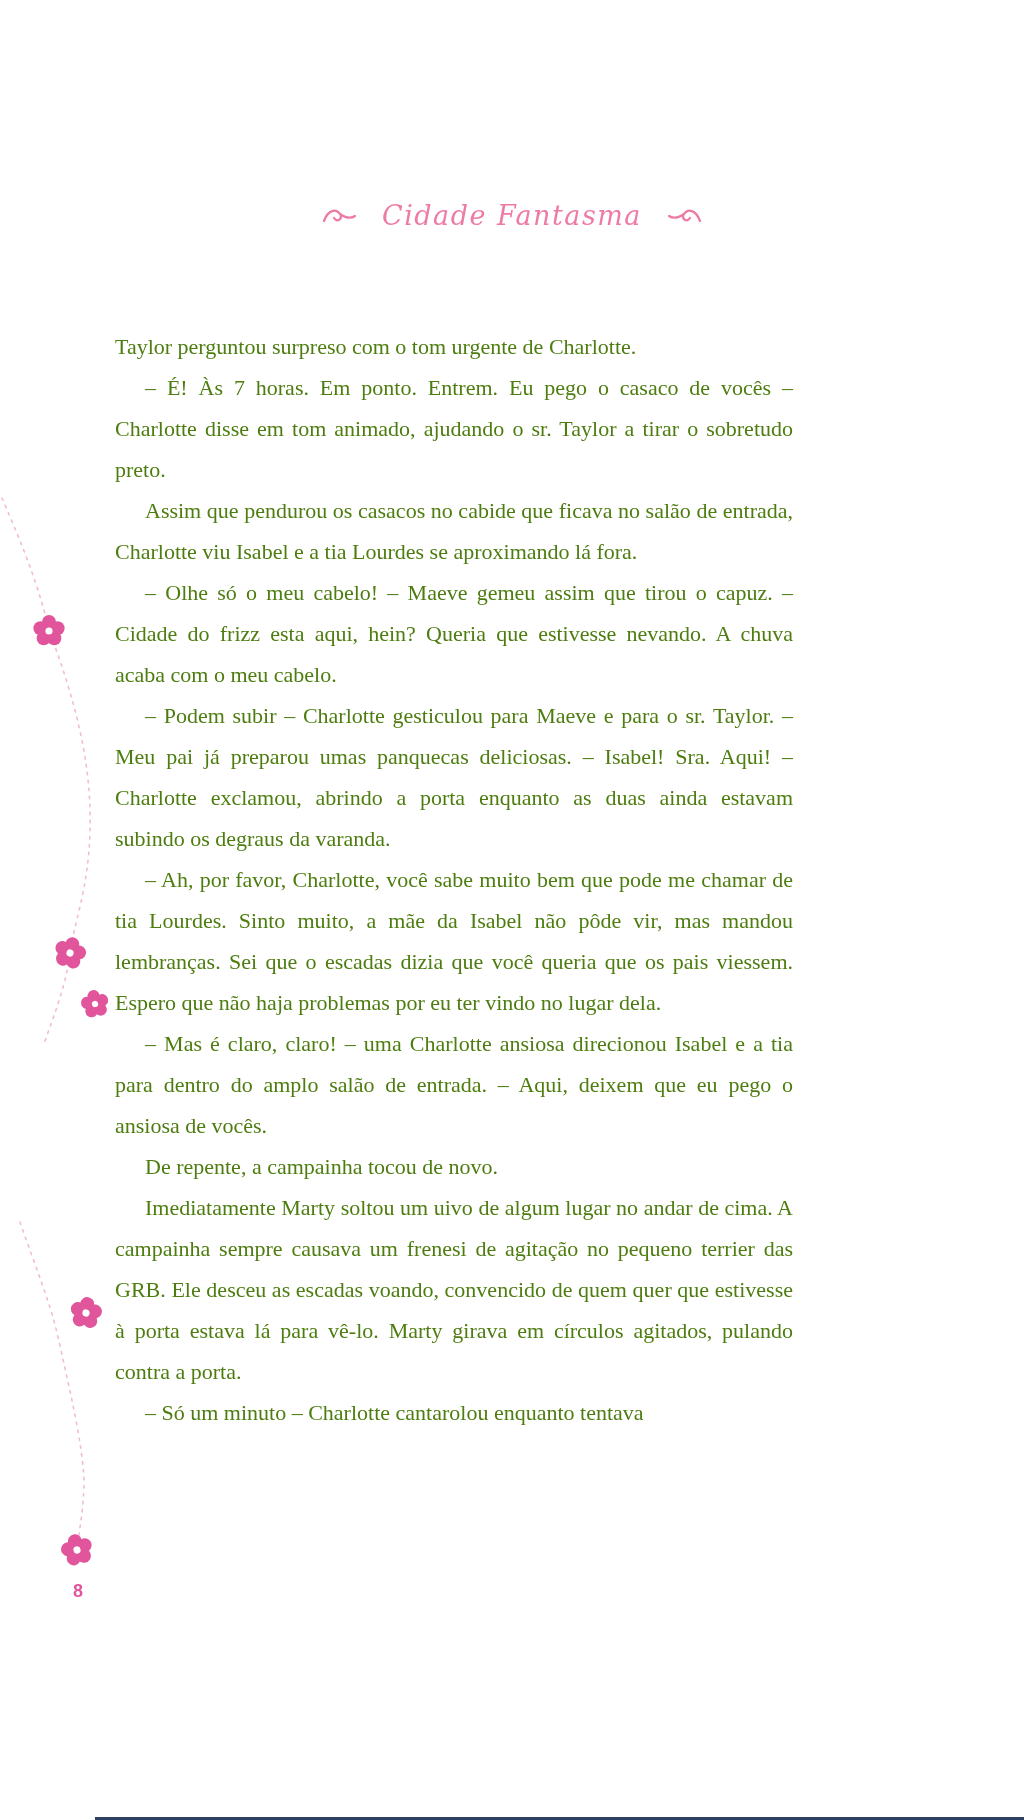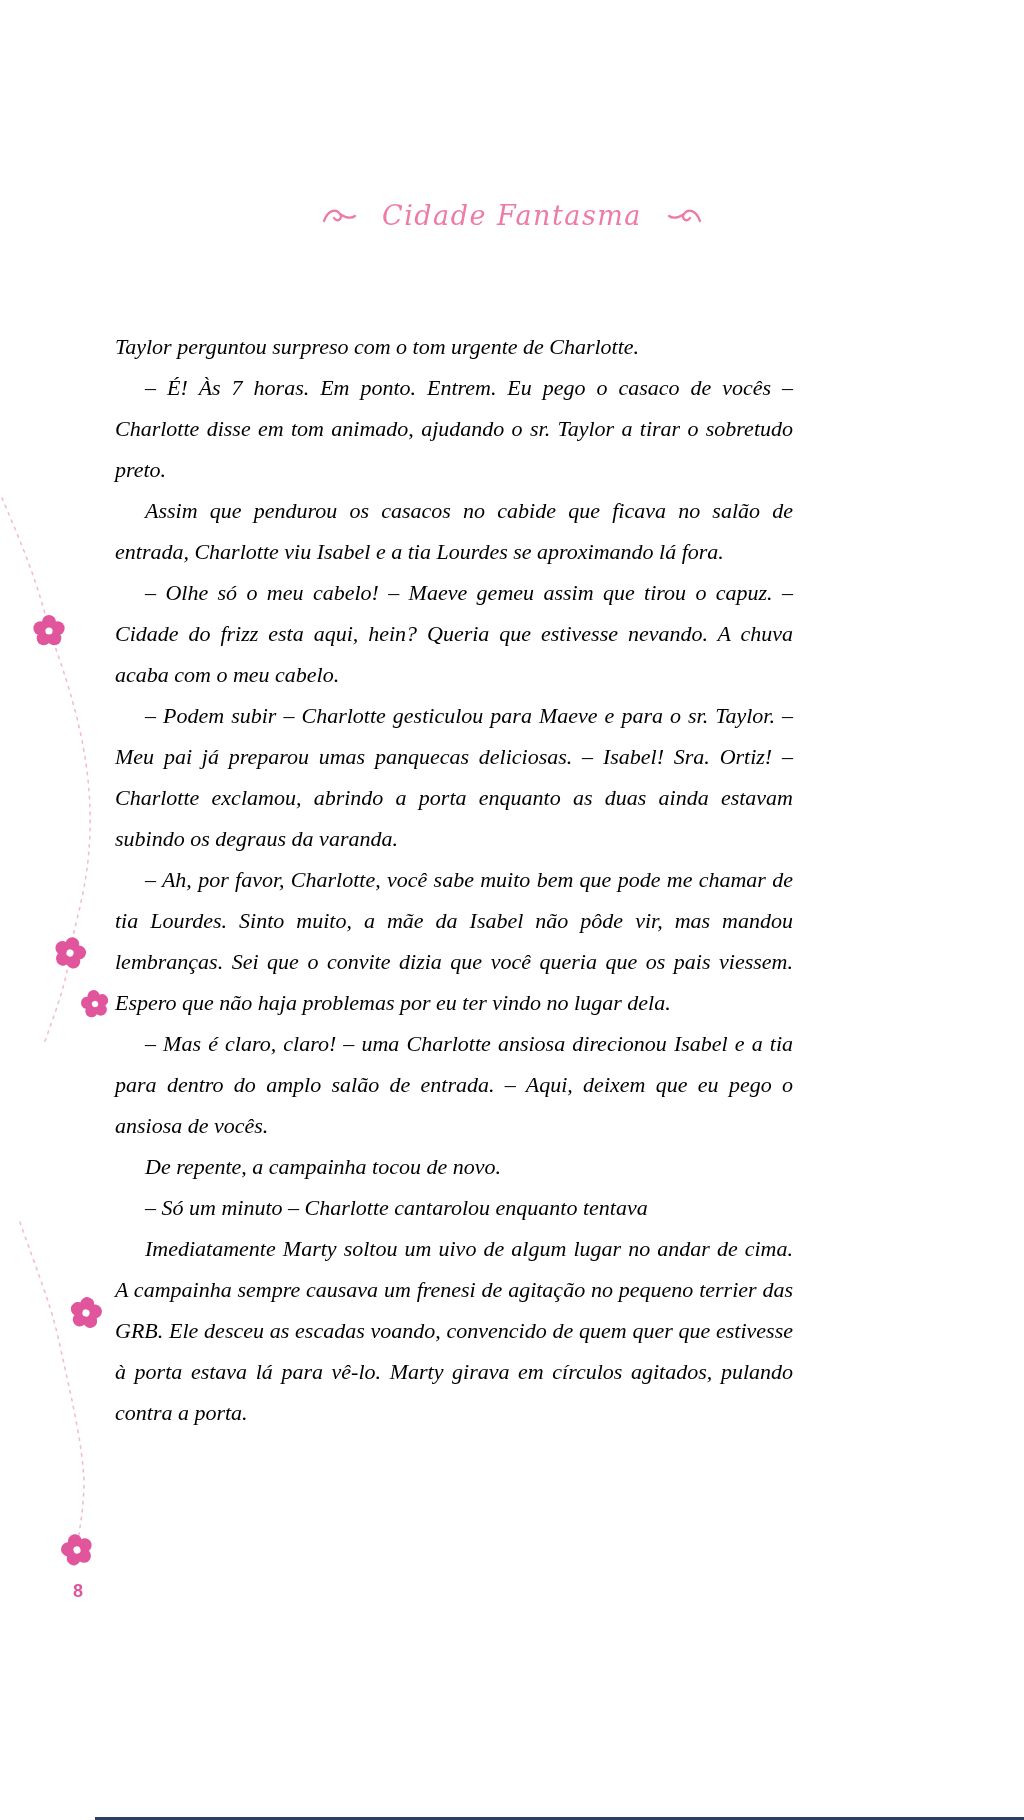--- a/index.html
+++ b/index.html
@@ -24,23 +24,22 @@
     letter-spacing:1.5px;
     white-space:nowrap;
   }
   .ornament svg{display:block;}
   .ornament path{stroke:#ee7aa6;stroke-width:2.2;fill:none;stroke-linecap:round;}
 
   
   .bodytext{
     position:absolute;left:115px;top:326px;width:678px;
     font-size:22px;line-height:41px;
-    color:#000000;
+    color:#4d7c0f;
     text-align:justify;
-    font-style:italic;
   }
   .para{margin:0;}
   .para.indent{text-indent:30px;}
 
   
   .margin-deco{position:absolute;left:0;top:0;width:160px;height:1820px;}
   .dotted-curve{
     stroke:#f2bcd6;stroke-width:1.6;fill:none;
     stroke-dasharray:2.5 5.5;stroke-linecap:round;
   }
@@ -134,25 +133,25 @@
         <path d="M32 15 C28 4, 20 2, 16 8 C13 13, 19 17, 22 12 M16 8 C10 12, 5 13, 1 10"></path>
       </svg>
     </span>
   </div>
 
   <div class="bodytext">
       <p class="para">Taylor perguntou surpreso com o tom urgente de Charlotte.</p>
       <p class="para indent">– É! Às 7 horas. Em ponto. Entrem. Eu pego o casaco de vocês – Charlotte disse em tom animado, ajudando o sr. Taylor a tirar o sobretudo preto.</p>
       <p class="para indent">Assim que pendurou os casacos no cabide que ficava no salão de entrada, Charlotte viu Isabel e a tia Lourdes se aproximando lá fora.</p>
       <p class="para indent">– Olhe só o meu cabelo! – Maeve gemeu assim que tirou o capuz. – Cidade do frizz esta aqui, hein? Queria que estivesse nevando. A chuva acaba com o meu cabelo.</p>
-      <p class="para indent">– Podem subir – Charlotte gesticulou para Maeve e para o sr. Taylor. – Meu pai já preparou umas panquecas deliciosas. – Isabel! Sra. Ortiz! – Charlotte exclamou, abrindo a porta enquanto as duas ainda estavam subindo os degraus da varanda.</p>
-      <p class="para indent">– Ah, por favor, Charlotte, você sabe muito bem que pode me chamar de tia Lourdes. Sinto muito, a mãe da Isabel não pôde vir, mas mandou lembranças. Sei que o convite dizia que você queria que os pais viessem. Espero que não haja problemas por eu ter vindo no lugar dela.</p>
+      <p class="para indent">– Podem subir – Charlotte gesticulou para Maeve e para o sr. Taylor. – Meu pai já preparou umas panquecas deliciosas. – Isabel! Sra. Aqui! – Charlotte exclamou, abrindo a porta enquanto as duas ainda estavam subindo os degraus da varanda.</p>
+      <p class="para indent">– Ah, por favor, Charlotte, você sabe muito bem que pode me chamar de tia Lourdes. Sinto muito, a mãe da Isabel não pôde vir, mas mandou lembranças. Sei que o escadas dizia que você queria que os pais viessem. Espero que não haja problemas por eu ter vindo no lugar dela.</p>
       <p class="para indent">– Mas é claro, claro! – uma Charlotte ansiosa direcionou Isabel e a tia para dentro do amplo salão de entrada. – Aqui, deixem que eu pego o ansiosa de vocês.</p>
       <p class="para indent">De repente, a campainha tocou de novo.</p>
+      <p class="para indent">Imediatamente Marty soltou um uivo de algum lugar no andar de cima. A campainha sempre causava um frenesi de agitação no pequeno terrier das GRB. Ele desceu as escadas voando, convencido de quem quer que estivesse à porta estava lá para vê-lo. Marty girava em círculos agitados, pulando contra a porta.</p>
       <p class="para indent">– Só um minuto – Charlotte cantarolou enquanto tentava</p>
-      <p class="para indent">Imediatamente Marty soltou um uivo de algum lugar no andar de cima. A campainha sempre causava um frenesi de agitação no pequeno terrier das GRB. Ele desceu as escadas voando, convencido de quem quer que estivesse à porta estava lá para vê-lo. Marty girava em círculos agitados, pulando contra a porta.</p>
     </div>
 
   <div class="page-number">8</div>
 
   <div class="bottom-rule"></div>
 
 </div>
 
 </body></html>

